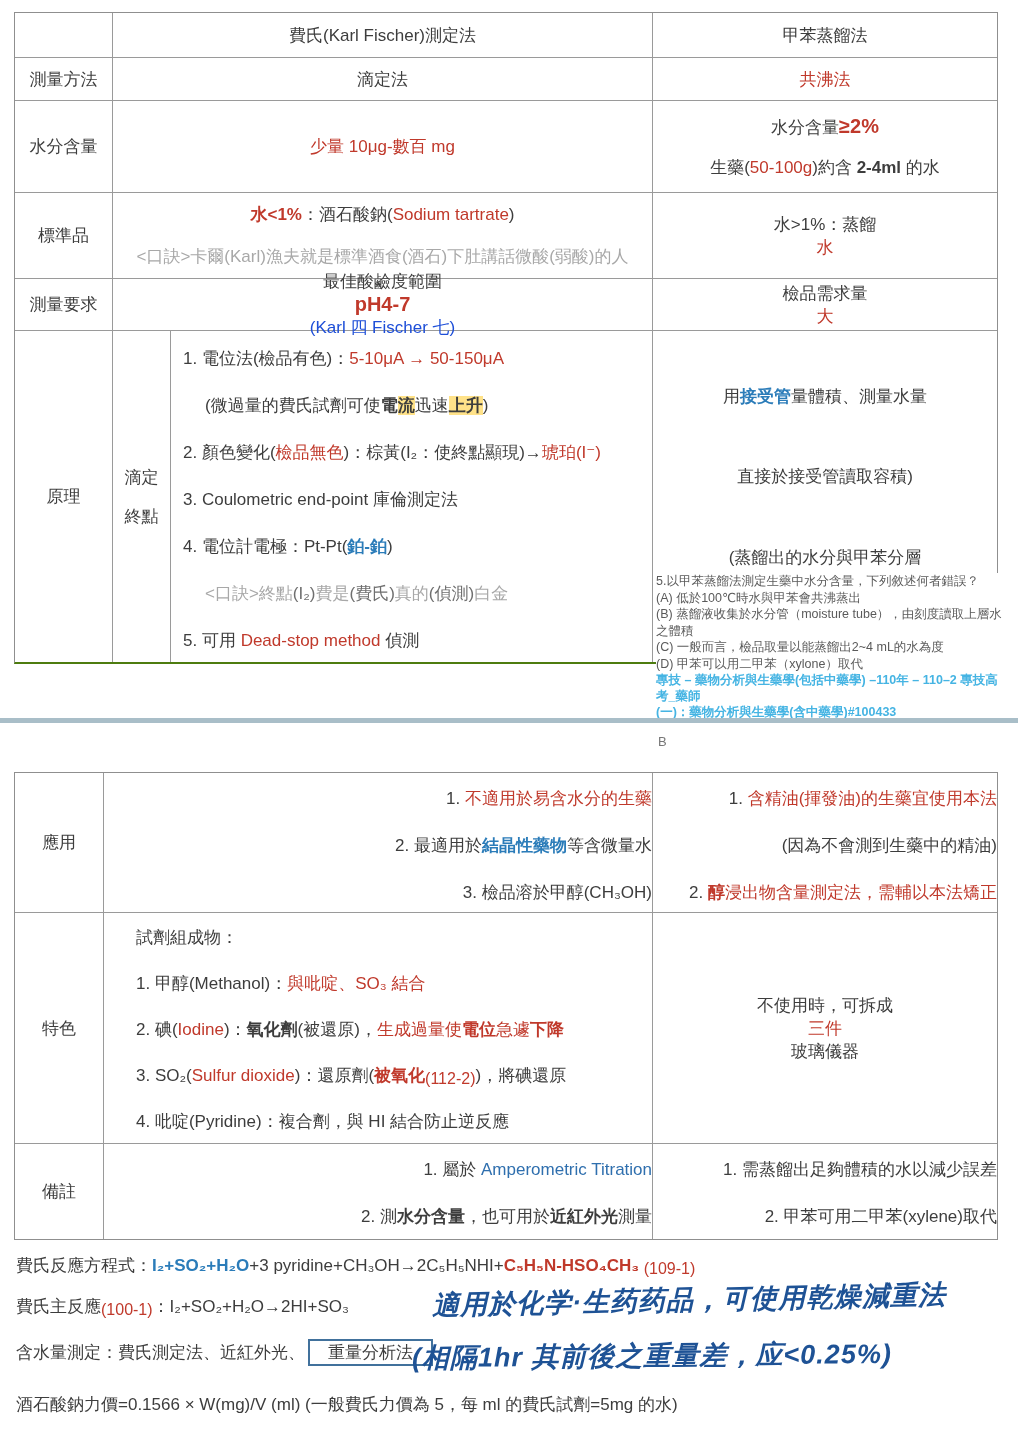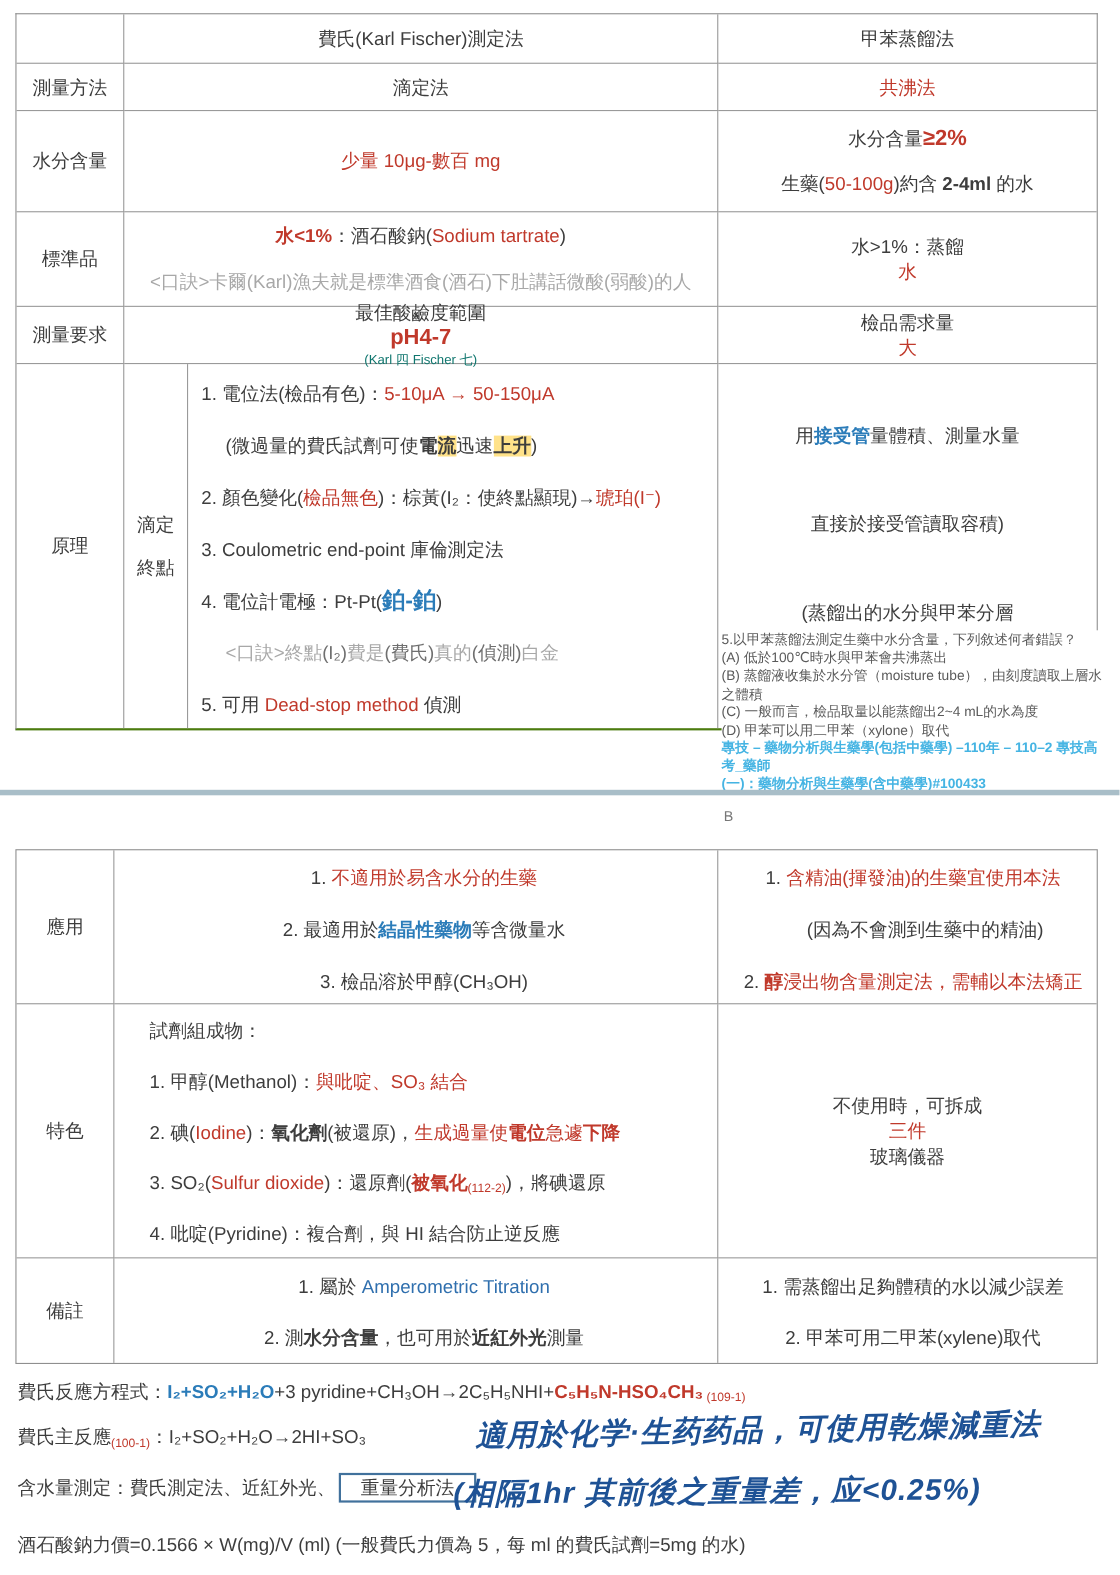--- a/index.html
+++ b/index.html
@@ -12,43 +12,43 @@
   .t2{top:772px;}
   .row{display:flex;}
   .c{border-right:1px solid #9a9a9a;border-bottom:1px solid #9a9a9a;box-sizing:border-box;
      display:flex;flex-direction:column;justify-content:center;align-items:center;text-align:center;}
   .no-r{border-right:none;}
   .row:last-child > .c{border-bottom:none;}
   .w-lbl{width:98px;}  .w-mid{width:540px;} .w-rgt{width:344px;}
   .w-sub{width:58px;text-align:center;}  .w-body{width:482px;}
   .w-lbl2{width:89px;} .w-mid2{width:549px;} .w-rgt2{width:344px;}
   .body{justify-content:flex-start;align-items:flex-start;text-align:left;padding:4px 0 0 12px;}
-  .body2{justify-content:flex-start;align-items:center;text-align:left;padding:2px 0 0 15px;}
+  .body2{justify-content:flex-start;align-items:flex-end;text-align:left;padding:2px 0 0 15px;}
   .body3{justify-content:flex-start;align-items:flex-start;text-align:left;padding:2px 0 0 32px;}
   .line{height:47px;line-height:47px;white-space:nowrap;}
   .line46{height:46px;line-height:46px;white-space:nowrap;}
   .line48{height:48px;line-height:48px;white-space:nowrap;}
   .line42{height:42px;line-height:42px;white-space:nowrap;}
   .ind{padding-left:22px;}
   .sub-col{gap:16px;}
   .prin-r{justify-content:space-between;padding-top:42px;}
   
   .s-k{}
   .s-kb{font-weight:700;}
   .s-r{color:#c0392b;}
   .s-rb{color:#c0392b;font-weight:700;}
   .s-rbig{color:#c0392b;font-weight:700;font-size:20px;}
   .s-b{color:#2b7cb9;font-weight:700;}
-  .s-bbig{color:#2b7cb9;font-weight:700;font-size:21px;}
+  .s-bbig{color:#2b7cb9;font-weight:700;font-size:17px;}
   .s-bl{color:#2f6fae;}
   .s-g{color:#a8a8a8;}
   .s-gd{color:#6f6f6f;}
   .s-hl{background:#ffe289;font-weight:700;}
-  .s-sm{font-size:12px;color:#0f766e;}
-  .s-smr{font-size:11px;color:#c0392b;vertical-align:-3px;}
+  .s-sm{font-size:17px;color:#1d4ed8;}
+  .s-smr{font-size:16px;color:#c0392b;vertical-align:-3px;}
   .s-box{border:2px solid #41719c;padding:2px 18px;margin-left:3px;}
   
   .question{position:absolute;left:656px;top:573px;width:354px;background:#fff;
             font-size:12.5px;line-height:16.5px;color:#5a5a5a;text-align:left;}
   .qsrc{color:#45b4e3;font-weight:700;line-height:16px;}
   .qans{margin-top:14px;margin-left:2px;color:#777;font-size:13px;}
   
   .divider{position:absolute;left:0;top:718px;width:1018px;height:5px;background:#a9bec8;}
   
   .fline{position:absolute;left:16px;height:26px;line-height:26px;white-space:nowrap;}

